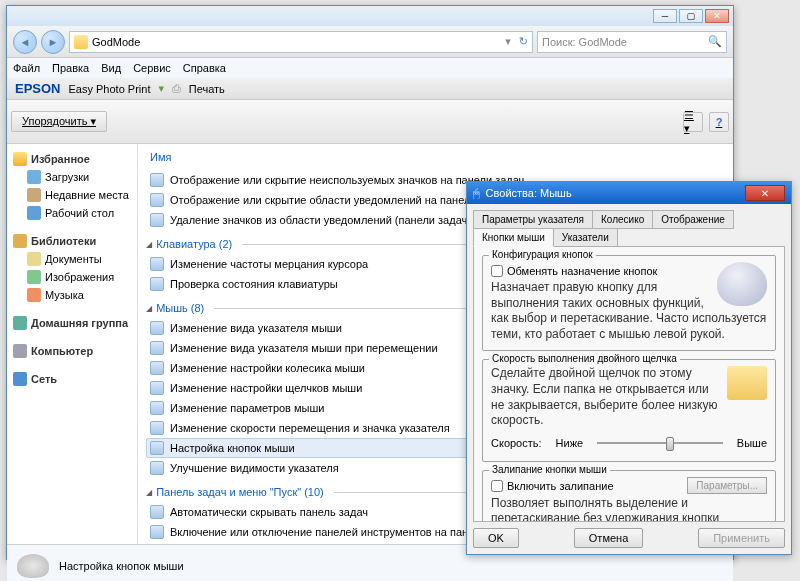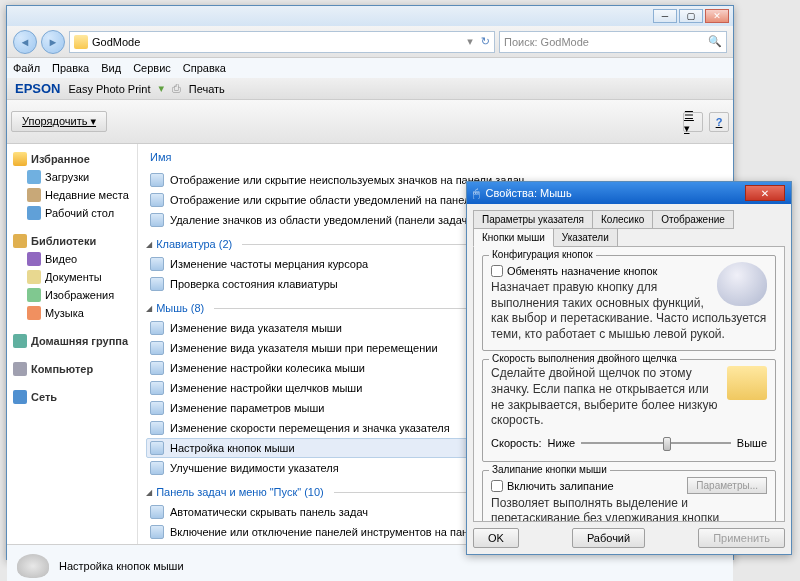--- a/index.html
+++ b/index.html
@@ -10,21 +10,21 @@
 
 .main-win { left: 6px; top: 5px; width: 728px; height: 555px; }
 .titlebar { height: 20px; background: linear-gradient(#e8f0f8,#d4e4f4); display:flex; justify-content:flex-end; align-items:center; padding:0 4px; }
 .sysbtn { width:24px; height:14px; margin-left:2px; border:1px solid #8cb0d4; background:linear-gradient(#f4f8fc,#dce8f4); display:flex; align-items:center; justify-content:center; font-size:9px; cursor:pointer; }
 .sysbtn.close { background:linear-gradient(#f8d0c8,#e89078); border-color:#c86050; color:#fff; }
 
 .navbar { height:32px; background:linear-gradient(#f4f4f4,#e4e4e4); border-bottom:1px solid #ccc; display:flex; align-items:center; padding:0 6px; gap:4px; }
 .navbtn { width:24px; height:24px; border-radius:12px; background:radial-gradient(circle at 30% 30%,#d4e8fc,#a0c8f0); border:1px solid #7ca8d4; display:flex; align-items:center; justify-content:center; color:#5080b0; cursor:pointer; }
 .breadcrumb { flex:1; height:22px; border:1px solid #b0c4d8; background:#fff; display:flex; align-items:center; padding:0 4px; gap:4px; }
 .bc-icon { width:14px; height:14px; background:linear-gradient(#ffe8a0,#f8c850); border-radius:2px; }
-.searchbox { width:228px; height:22px; border:1px solid #b0c4d8; background:#fff; display:flex; align-items:center; padding:0 4px; color:#888; }
+.searchbox { width:190px; height:22px; border:1px solid #b0c4d8; background:#fff; display:flex; align-items:center; padding:0 4px; color:#888; }
 .magnifier { margin-left:auto; color:#5080c0; }
 
 .menubar { height:20px; background:#f4f8fc; display:flex; align-items:center; padding:0 6px; gap:12px; }
 .menubar span { cursor:pointer; }
 
 .epson-bar { height:22px; background:linear-gradient(#f0f0f0,#e0e0e0); display:flex; align-items:center; padding:0 8px; gap:8px; border-bottom:1px solid #ccc; }
 .epson-logo { color:#0040a0; font-weight:bold; font-size:13px; }
 
 .toolbar { height:44px; background:linear-gradient(#f8f8f8,#e4e4e4); border-bottom:1px solid #ccc; display:flex; align-items:center; padding:0 4px;text-decoration:underline; }
 .org-btn { padding:3px 10px; background:linear-gradient(#f8f8f8,#e0e0e0); border:1px solid #c0c0c0; border-radius:2px; cursor:pointer; }
@@ -63,21 +63,21 @@
 .tab.active { background:#f8f8f8; border-bottom-color:#f8f8f8; position:relative; z-index:1; }
 .tab-row2 { width:100%; display:flex; }
 .tab-content { border:1px solid #b0b0b0; background:#f8f8f8; padding:8px; flex:1; overflow:auto; }
 .group-box { border:1px solid #a3a3a3; border-radius:2px; padding:6px 8px 8px; margin-bottom:8px; position:relative; }
 .group-title { position:absolute; top:-7px; left:6px; background:#f8f8f8; padding:0 3px; font-size:10px; }
 .chk { display:flex; align-items:center; gap:4px; margin:3px 0; }
 .chk input { width:12px; height:12px; }
 .desc { font-size:12px; color:#333; line-height:1.3; }
 .mouse-img { float:right; width:50px; height:44px; background:radial-gradient(ellipse at 40% 30%,#f0f0f8,#b0b8d0); border-radius:50% 50% 45% 45%; margin-left:6px; }
 .folder-img { float:right; width:40px; height:34px; background:linear-gradient(#ffe8a0,#f0c860); border-radius:3px; margin-left:6px; }
-.slider-row { display:flex; align-items:center; gap:6px; font-size:10px; margin-top:4px; }
+.slider-row { display:flex; align-items:center; gap:14px; font-size:10px; margin-top:4px; }
 .slider { flex:1; height:20px; position:relative; }
 .slider-track { position:absolute; top:9px; left:0; right:0; height:2px; background:#a0a0a0; }
 .slider-thumb { position:absolute; top:4px; left:55%; width:8px; height:14px; background:linear-gradient(#f0f0f0,#c0c0c0); border:1px solid #808080; border-radius:2px; cursor:pointer; }
 .dlg-buttons { display:flex; justify-content:space-between; gap:6px; padding:6px 0 0; }
 .dlg-btn { padding:3px 14px; border:1px solid #a0a0a0; background:linear-gradient(#f8f8f8,#e0e0e0); border-radius:2px; cursor:pointer; font-size:11px; }
 .dlg-btn.disabled { color:#a0a0a0; }
 .params-btn { float:right; padding:2px 8px; border:1px solid #a0a0a0; background:linear-gradient(#f8f8f8,#e0e0e0); font-size:10px; color:#999; }
 </style>
 </head>
 <body>
@@ -147,24 +147,20 @@
             <span class="ico ico-desk"></span>
             <span>Рабочий стол</span>
           </div>
       </div>
       <div class="side-group">
         <div class="side-head">
             <span class="ico ico-lib"></span>
             <span>Библиотеки</span>
           </div>
         <div class="side-item">
-            <span class="ico ico-vid"></span>
-            <span>Видео</span>
-          </div>
-        <div class="side-item">
             <span class="ico ico-doc"></span>
             <span>Документы</span>
           </div>
         <div class="side-item">
             <span class="ico ico-img"></span>
             <span>Изображения</span>
           </div>
         <div class="side-item">
             <span class="ico ico-mus"></span>
             <span>Музыка</span>
@@ -328,17 +324,17 @@
         <label class="chk">
           <input type="checkbox" style="">
             <span>Включить залипание</span>
         </label>
         <div class="desc" style="clear:both;margin-top:4px">Позволяет выполнять выделение и перетаскивание без удерживания кнопки нажатой. Для включения ненадолго задержите кнопку мыши в нажатом положении. Для освобождения снова сделайте щелчок.</div>
       </div>
 
     </div>
     <div class="dlg-buttons">
       <button class="dlg-btn">OK</button>
-      <button class="dlg-btn">Рабочий</button>
+      <button class="dlg-btn">Отмена</button>
       <button class="dlg-btn disabled">Применить</button>
     </div>
   </div>
 </div>
 
 </body></html>

